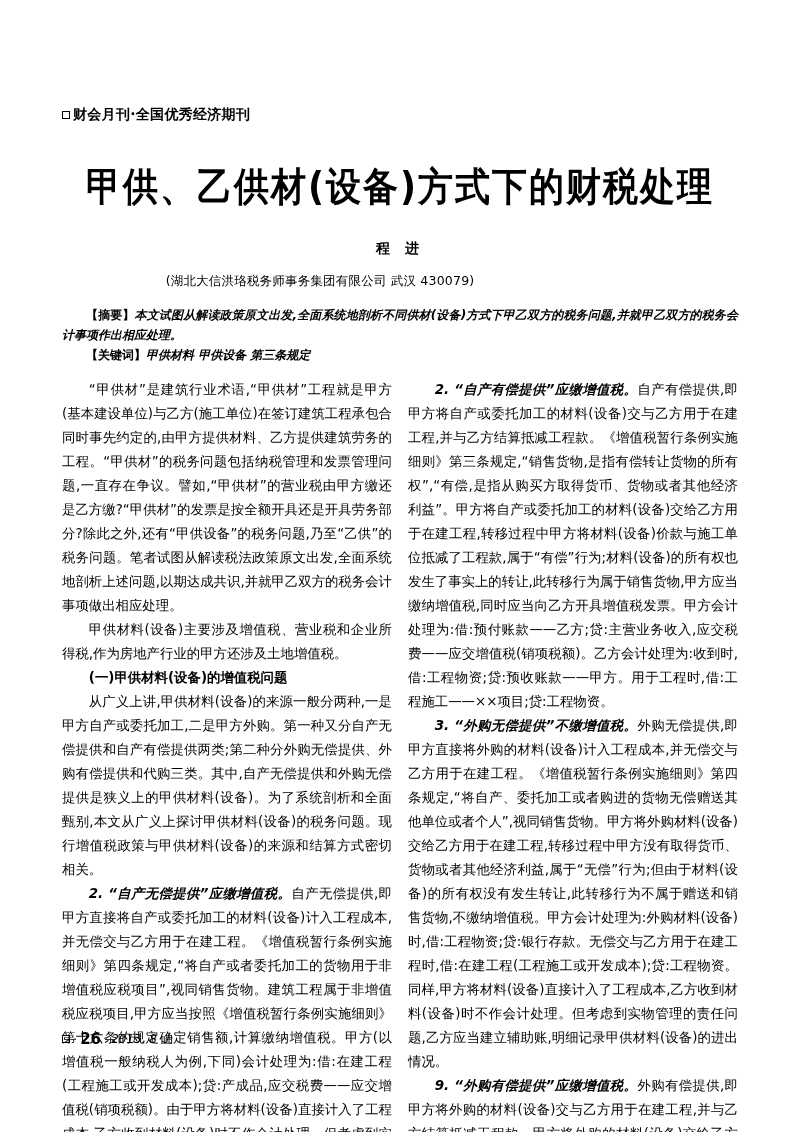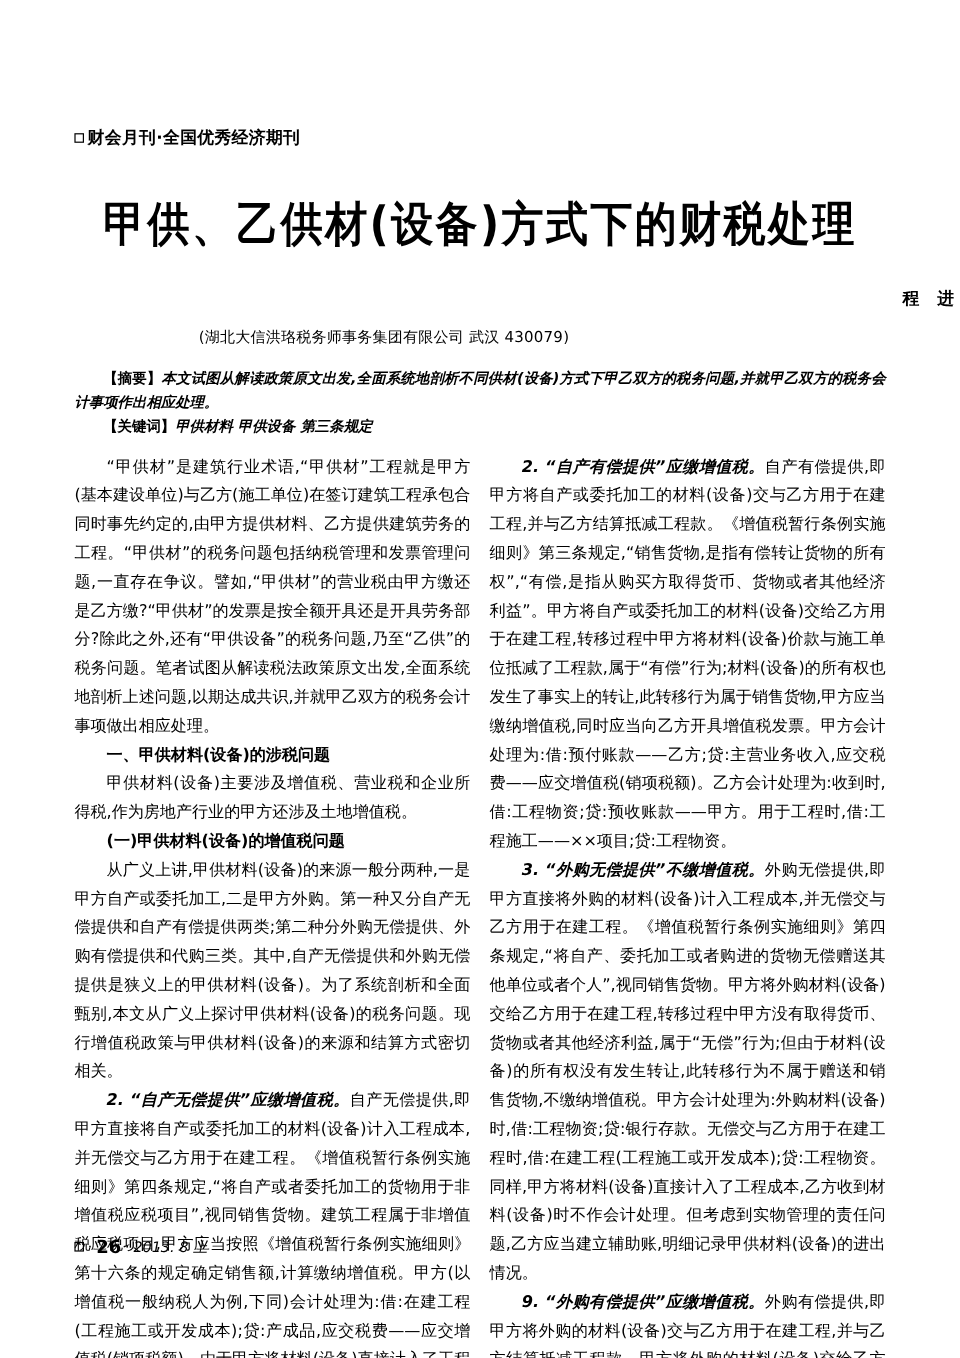--- a/index.html
+++ b/index.html
@@ -59,21 +59,21 @@
     transform: scaleY(1.12);
     transform-origin: center top;
   }
 
   
   .author {
     position: absolute;
     left: 0;
     top: 240px;
     width: 800px;
-    text-align: right;
+    text-align: center;
     font-size: 14px;
     font-weight: bold;
     letter-spacing: 5px;
   }
   .affil {
     position: absolute;
     left: 0;
     top: 273px;
     width: 640px;
     text-align: center;
@@ -177,21 +177,20 @@
 
   <div class="absblock">
     <p><span class="lbl">【摘要】</span><span>本文试图从解读政策原文出发,全面系统地剖析不同供材(设备)方式下甲乙双方的税务问题,并就甲乙双方的税务会计事项作出相应处理。</span></p>
     <p><span class="lbl">【关键词】</span><span>甲供材料    甲供设备    第三条规定</span></p>
   </div>
 
   <div class="cols">
 
     <div class="col left">
       <p>“甲供材”是建筑行业术语,“甲供材”工程就是甲方(基本建设单位)与乙方(施工单位)在签订建筑工程承包合同时事先约定的,由甲方提供材料、乙方提供建筑劳务的工程。“甲供材”的税务问题包括纳税管理和发票管理问题,一直存在争议。譬如,“甲供材”的营业税由甲方缴还是乙方缴?“甲供材”的发票是按全额开具还是开具劳务部分?除此之外,还有“甲供设备”的税务问题,乃至“乙供”的税务问题。笔者试图从解读税法政策原文出发,全面系统地剖析上述问题,以期达成共识,并就甲乙双方的税务会计事项做出相应处理。</p>
-      <p class="head">一、甲供材料(设备)的涉税问题</p>
       <p>甲供材料(设备)主要涉及增值税、营业税和企业所得税,作为房地产行业的甲方还涉及土地增值税。</p>
       <p class="sub">(一)甲供材料(设备)的增值税问题</p>
       <p>从广义上讲,甲供材料(设备)的来源一般分两种,一是甲方自产或委托加工,二是甲方外购。第一种又分自产无偿提供和自产有偿提供两类;第二种分外购无偿提供、外购有偿提供和代购三类。其中,自产无偿提供和外购无偿提供是狭义上的甲供材料(设备)。为了系统剖析和全面甄别,本文从广义上探讨甲供材料(设备)的税务问题。现行增值税政策与甲供材料(设备)的来源和结算方式密切相关。</p>
       <p class="item"><span class="item-key">2. “自产无偿提供”应缴增值税。</span><span>自产无偿提供,即甲方直接将自产或委托加工的材料(设备)计入工程成本,并无偿交与乙方用于在建工程。《增值税暂行条例实施细则》第四条规定,“将自产或者委托加工的货物用于非增值税应税项目”,视同销售货物。建筑工程属于非增值税应税项目,甲方应当按照《增值税暂行条例实施细则》第十六条的规定确定销售额,计算缴纳增值税。甲方(以增值税一般纳税人为例,下同)会计处理为:借:在建工程(工程施工或开发成本);贷:产成品,应交税费——应交增值税(销项税额)。由于甲方将材料(设备)直接计入了工程成本,乙方收到材料(设备)时不作会计处理。但考虑到实物管理的责任问题,乙方应当建立辅助账,明细记录甲供材料(设备)的进出情况。</span></p>
     </div>
 
     <div class="col right">
       <p class="item"><span class="item-key">2. “自产有偿提供”应缴增值税。</span><span>自产有偿提供,即甲方将自产或委托加工的材料(设备)交与乙方用于在建工程,并与乙方结算抵减工程款。《增值税暂行条例实施细则》第三条规定,“销售货物,是指有偿转让货物的所有权”,“有偿,是指从购买方取得货币、货物或者其他经济利益”。甲方将自产或委托加工的材料(设备)交给乙方用于在建工程,转移过程中甲方将材料(设备)价款与施工单位抵减了工程款,属于“有偿”行为;材料(设备)的所有权也发生了事实上的转让,此转移行为属于销售货物,甲方应当缴纳增值税,同时应当向乙方开具增值税发票。甲方会计处理为:借:预付账款——乙方;贷:主营业务收入,应交税费——应交增值税(销项税额)。乙方会计处理为:收到时,借:工程物资;贷:预收账款——甲方。用于工程时,借:工程施工——××项目;贷:工程物资。</span></p>
       <p class="item"><span class="item-key">3. “外购无偿提供”不缴增值税。</span><span>外购无偿提供,即甲方直接将外购的材料(设备)计入工程成本,并无偿交与乙方用于在建工程。《增值税暂行条例实施细则》第四条规定,“将自产、委托加工或者购进的货物无偿赠送其他单位或者个人”,视同销售货物。甲方将外购材料(设备)交给乙方用于在建工程,转移过程中甲方没有取得货币、货物或者其他经济利益,属于“无偿”行为;但由于材料(设备)的所有权没有发生转让,此转移行为不属于赠送和销售货物,不缴纳增值税。甲方会计处理为:外购材料(设备)时,借:工程物资;贷:银行存款。无偿交与乙方用于在建工程时,借:在建工程(工程施工或开发成本);贷:工程物资。同样,甲方将材料(设备)直接计入了工程成本,乙方收到材料(设备)时不作会计处理。但考虑到实物管理的责任问题,乙方应当建立辅助账,明细记录甲供材料(设备)的进出情况。</span></p>
       <p class="item"><span class="item-key">9. “外购有偿提供”应缴增值税。</span><span>外购有偿提供,即甲方将外购的材料(设备)交与乙方用于在建工程,并与乙方结算抵减工程款。甲方将外购的材料(设备)交给乙方用于在建工程,转移过程中甲方将材料(设备)价款与乙方抵减了工程款,属于“有偿”行为;材料(设备)的所有权也发生了事实上的转</span></p>

